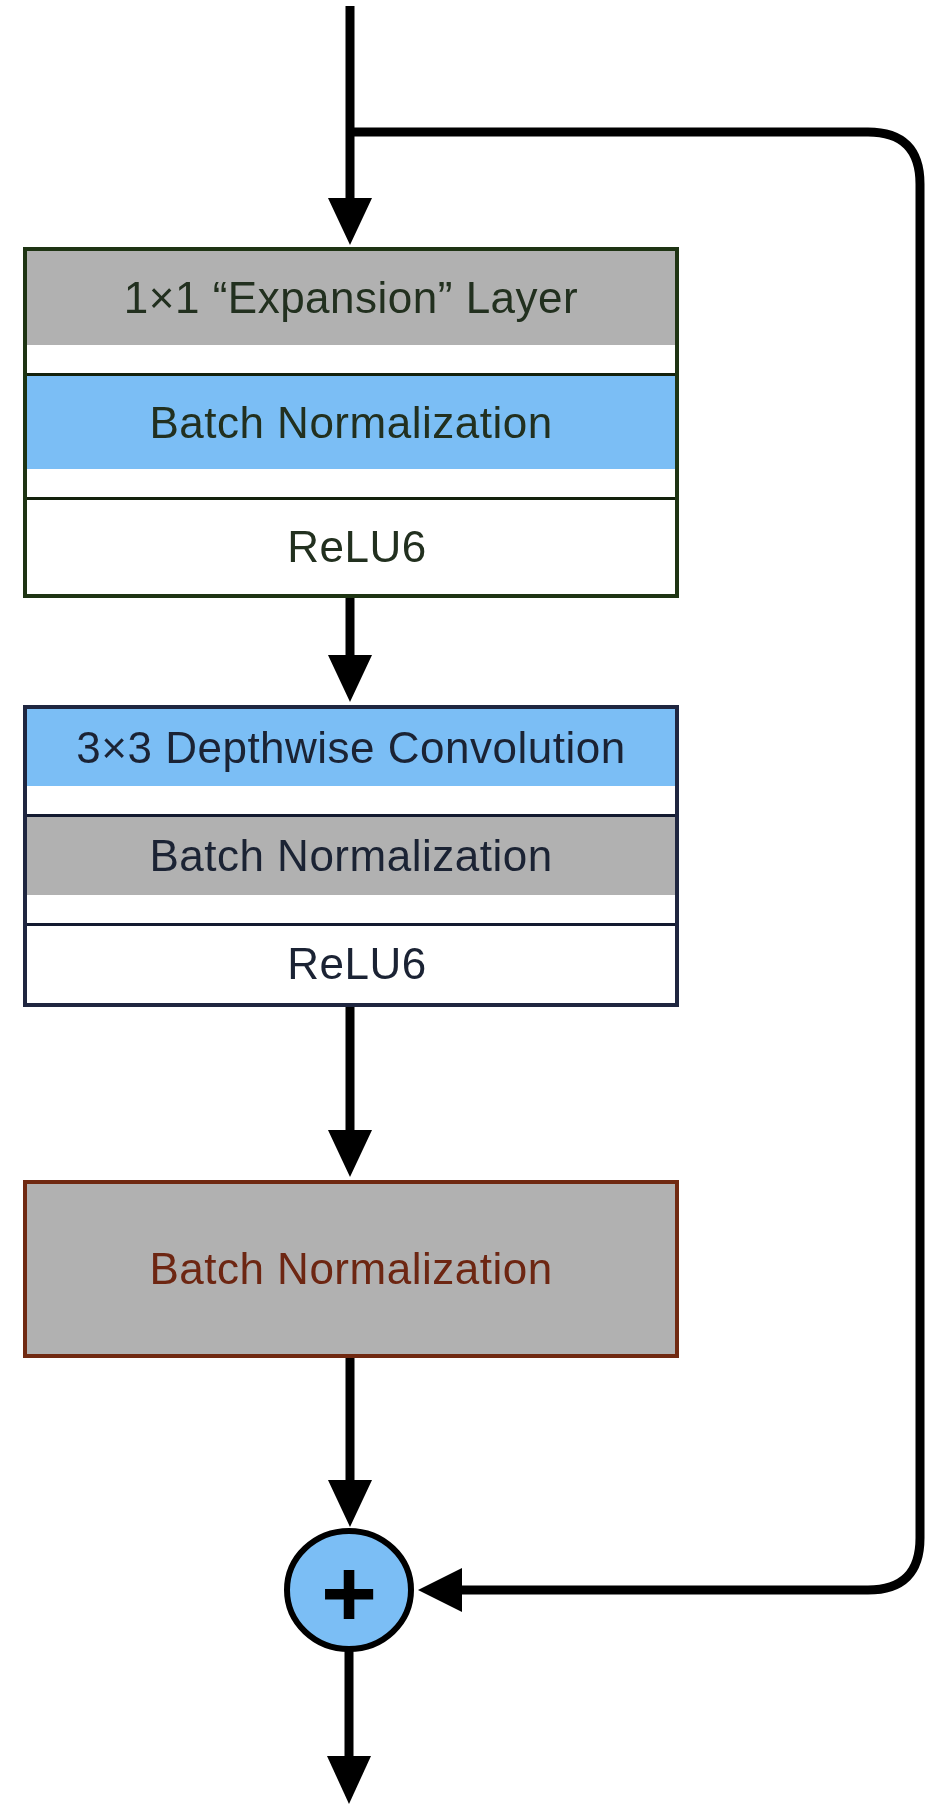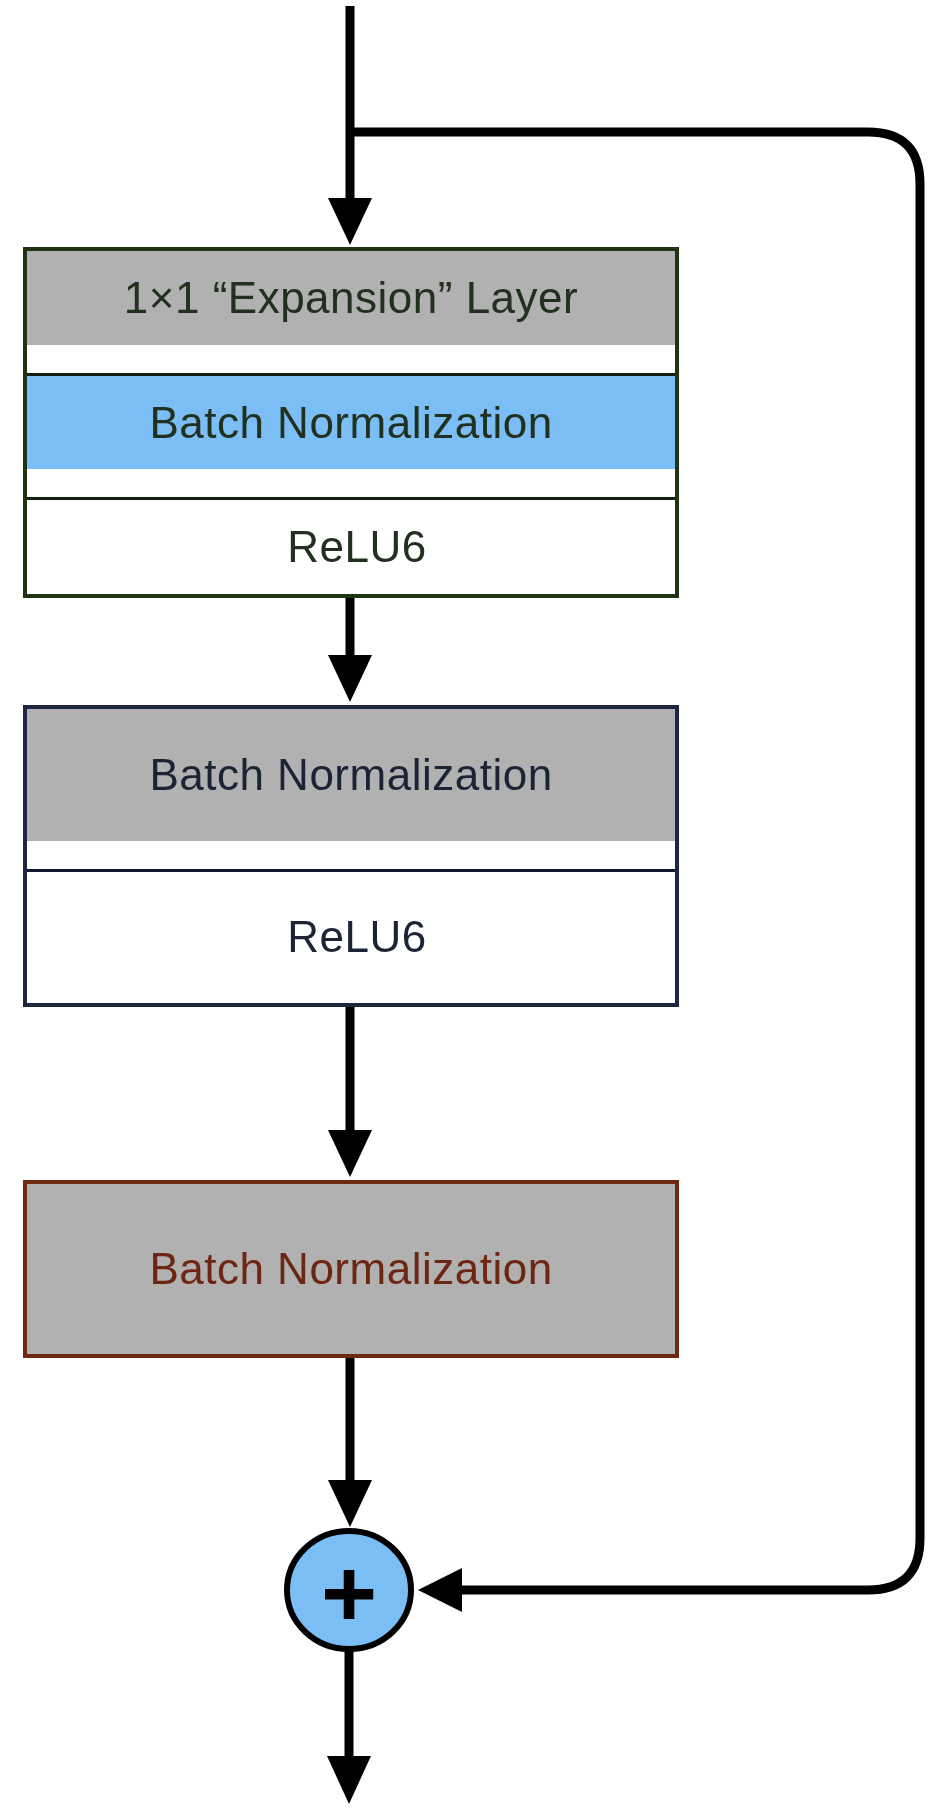--- a/index.html
+++ b/index.html
@@ -87,20 +87,23 @@
     </div>
     <div class="row fill-blue">
       <span>Batch Normalization</span>
     </div>
     <div class="row fill-white">
       <span>ReLU6</span>
     </div>
   </div>
 
   <div class="block" id="depthwise-block">
+    <div class="row fill-blue">
+      <span>3×3 Depthwise Convolution</span>
+    </div>
     <div class="row fill-gray">
       <span>Batch Normalization</span>
     </div>
     <div class="row fill-white">
       <span>ReLU6</span>
     </div>
   </div>
 
   <div class="block" id="projection-block">
     <div class="row fill-gray">

